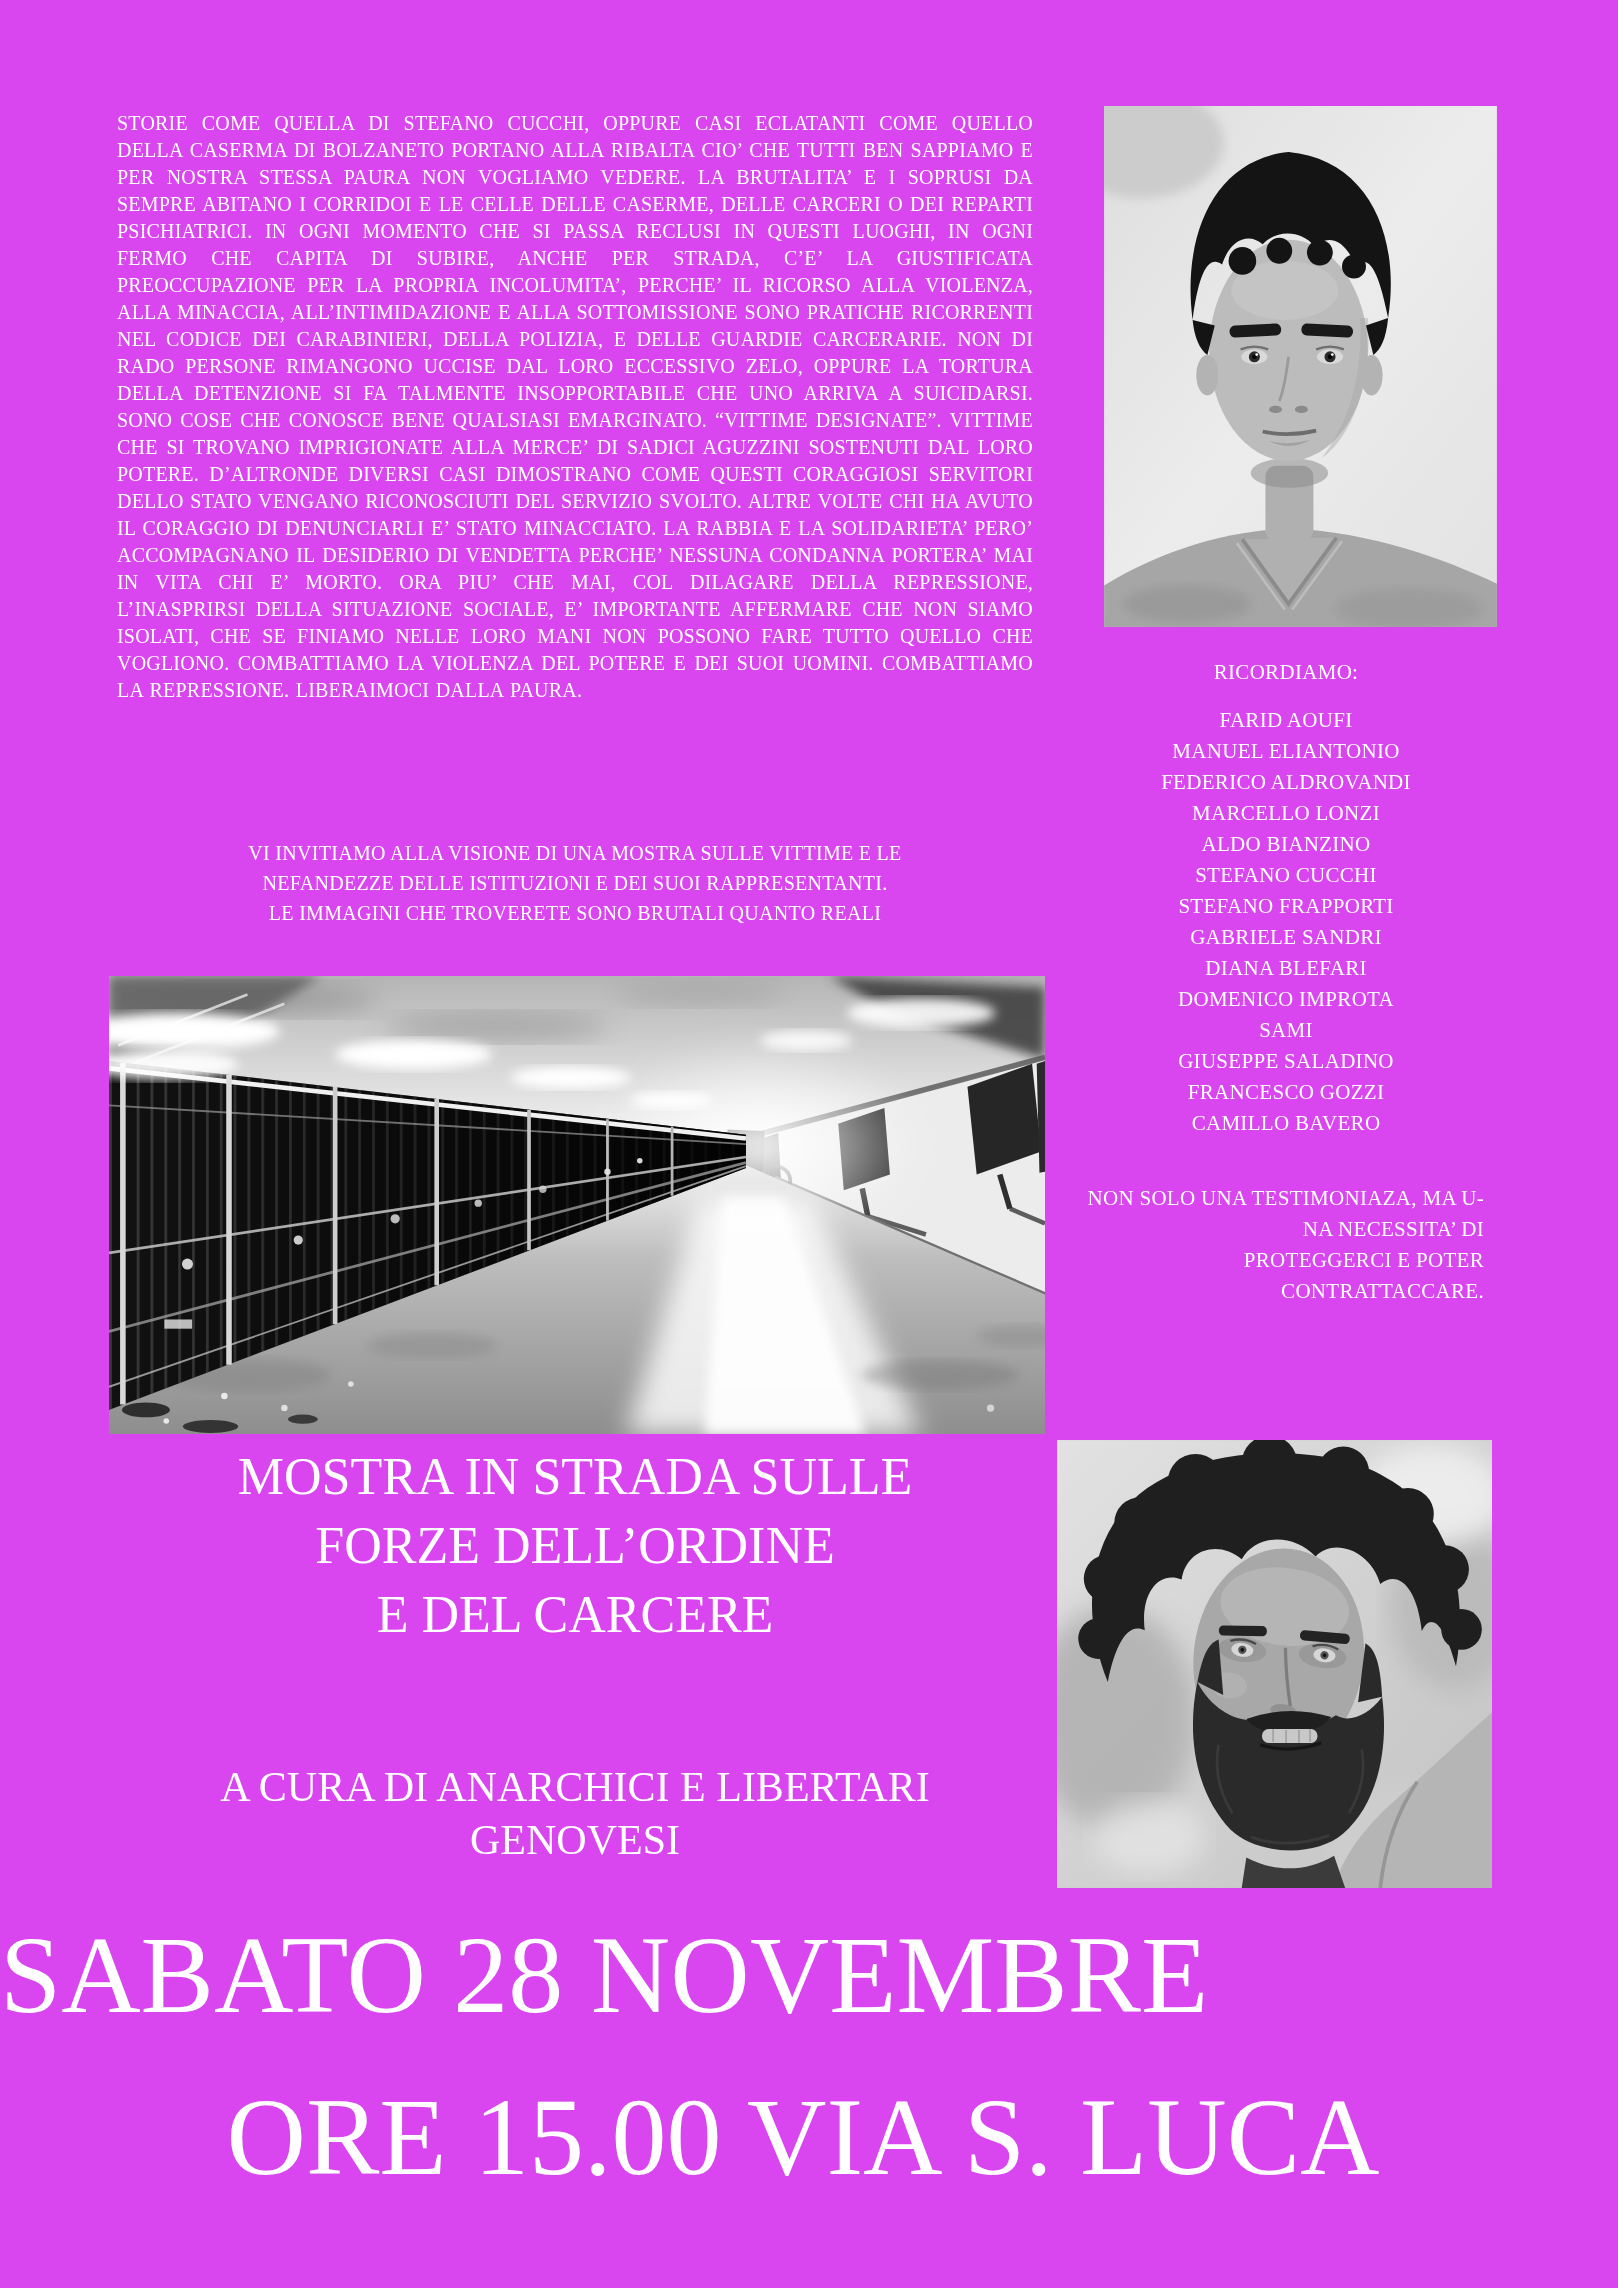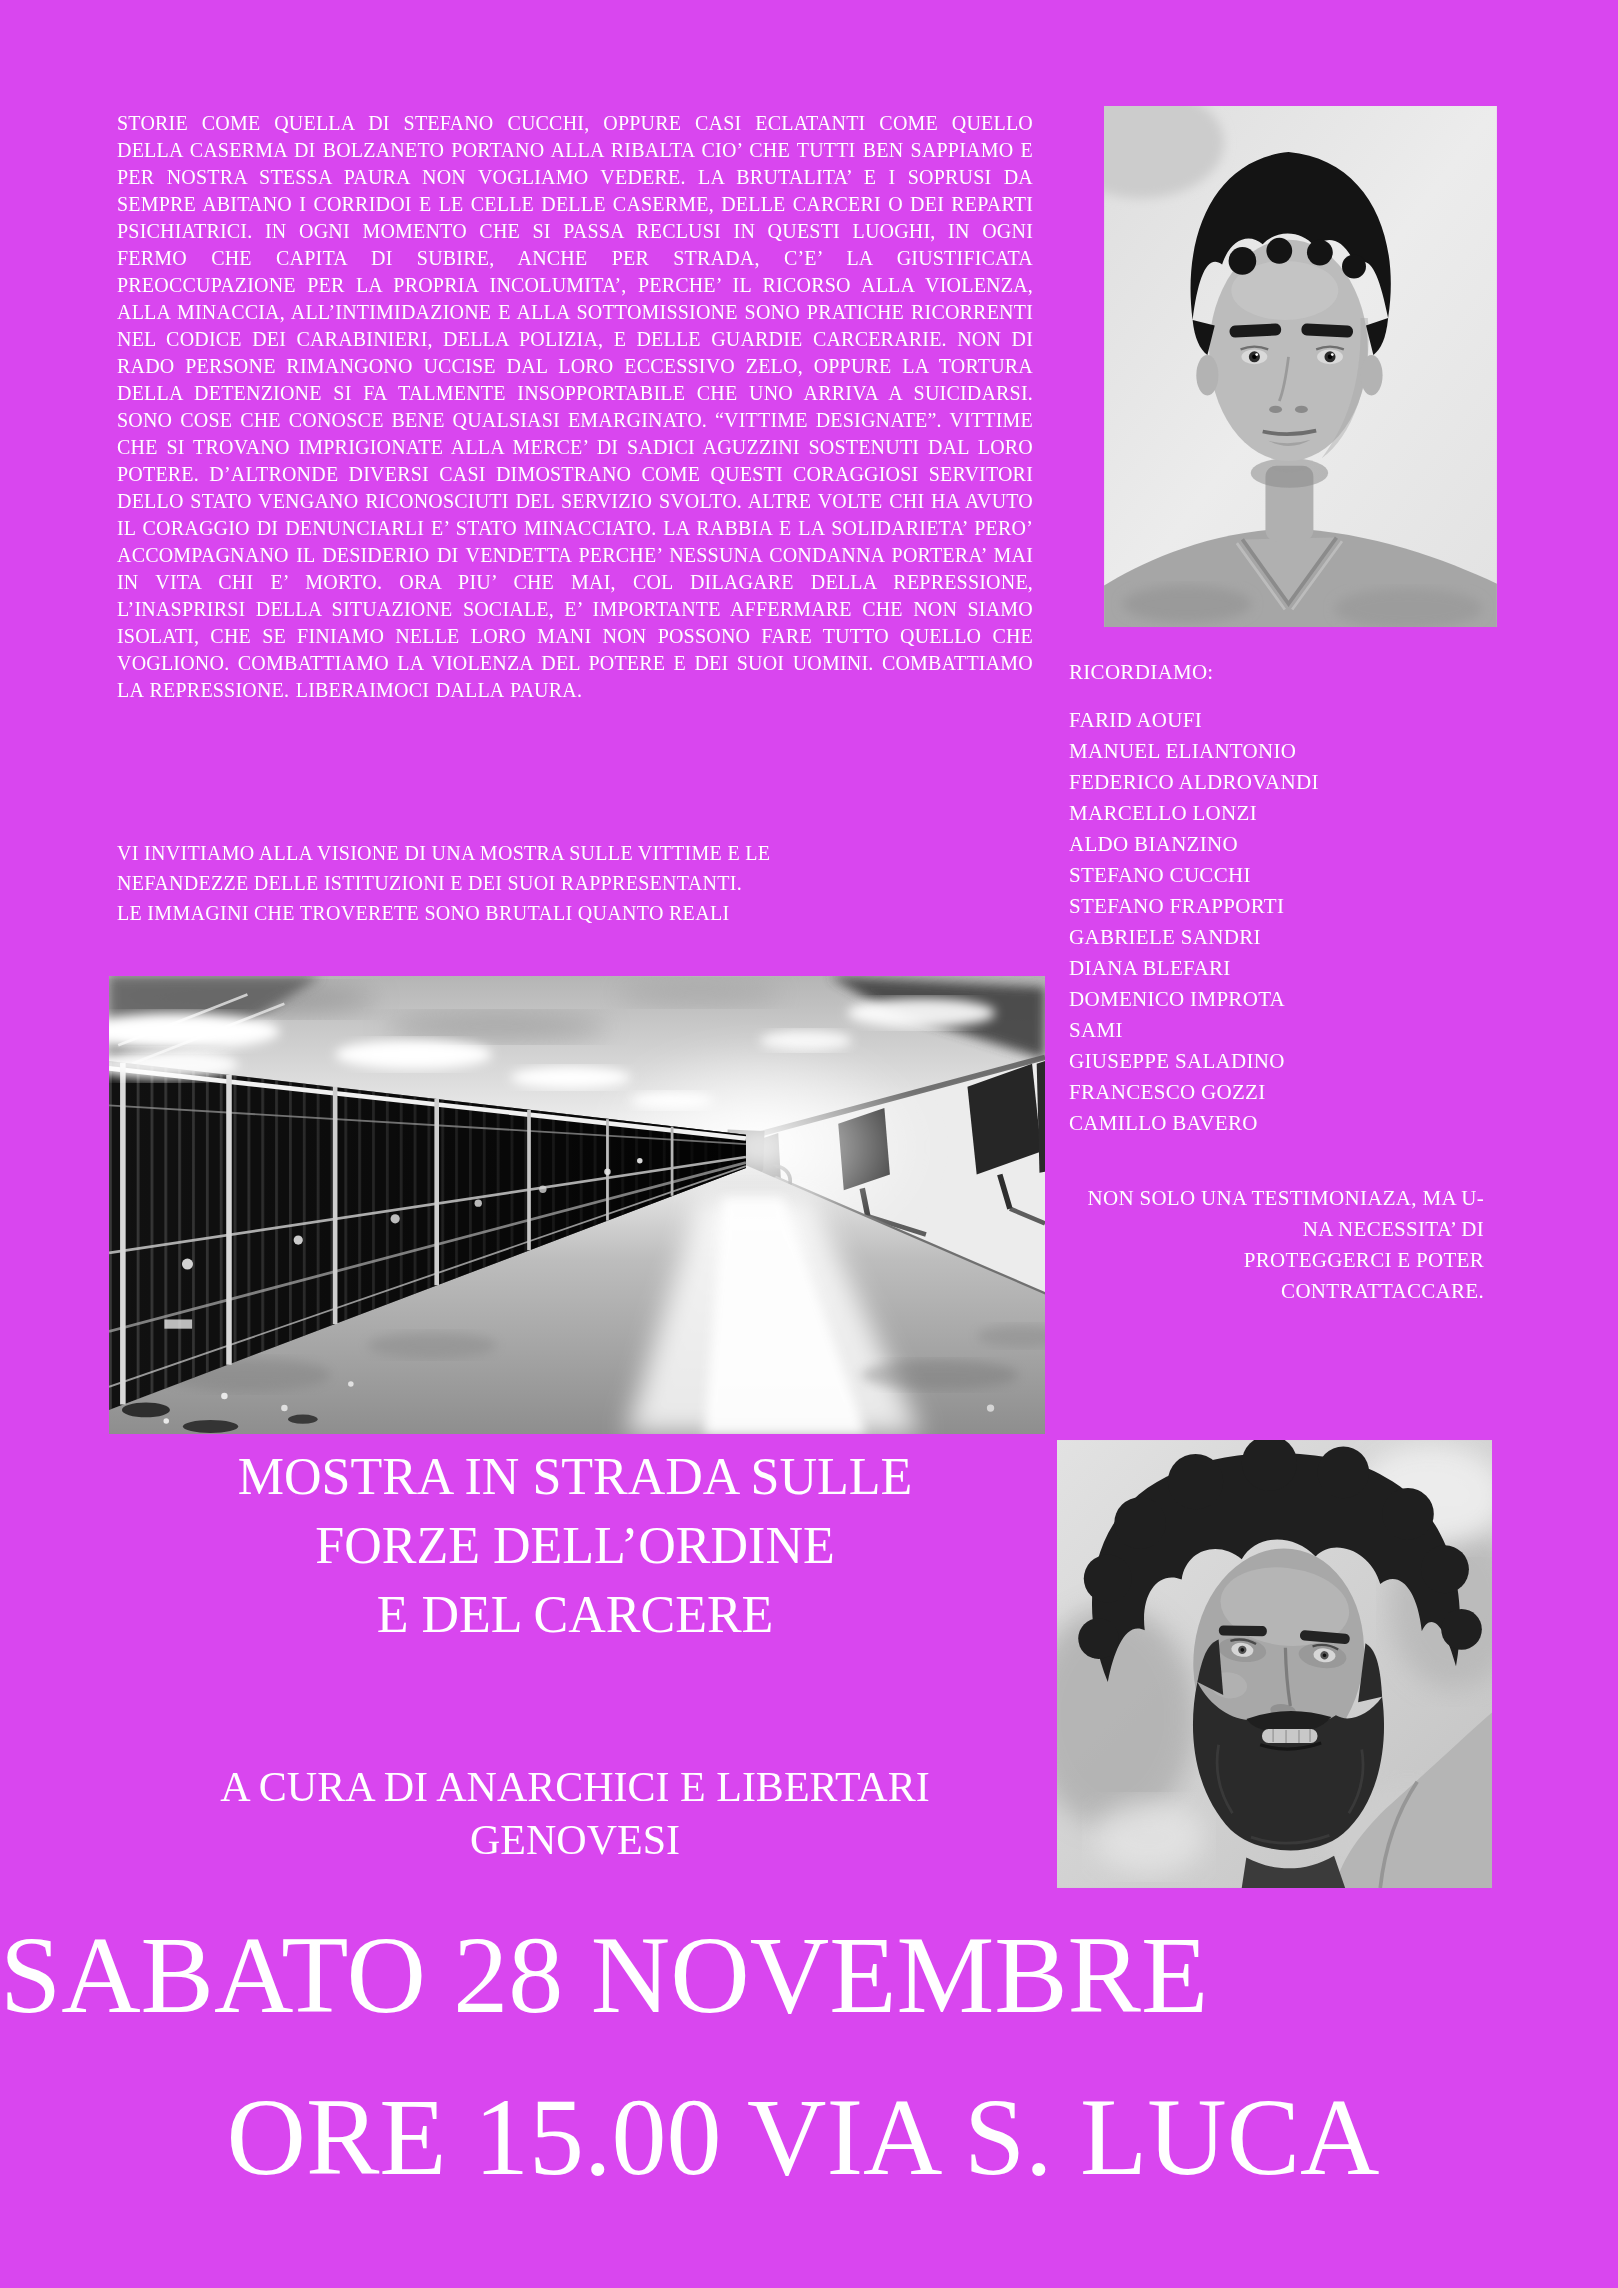--- a/index.html
+++ b/index.html
@@ -4,32 +4,32 @@
 <style>
   html,body{margin:0;padding:0;background:#000;}
   #poster{
     position:relative;
     width:1619px;height:2289px;
     background:#d946ef;
     color:#ffffff;
     font-family:"Liberation Serif","DejaVu Serif",serif;
     overflow:hidden;
   }
-  .abs{position:absolute;}
+  .abs{position:absolute;text-align:center;}
   
   .intro{
     left:117px;top:110px;width:916px;
     font-size:20px;line-height:27px;
     text-align:justify;
     letter-spacing:0.2px;word-spacing:1.4px;
   }
   
   .invitation{
     left:117px;top:838px;width:916px;
-    text-align:left;
+    text-align:center;
     font-size:20px;line-height:30px;
     letter-spacing:0.3px;
   }
   
   .remember{
     left:1069px;top:657px;width:434px;
     font-size:21px;line-height:31px;
     letter-spacing:0.3px;
   }
   .remember .heading{margin-bottom:16.6px;}

